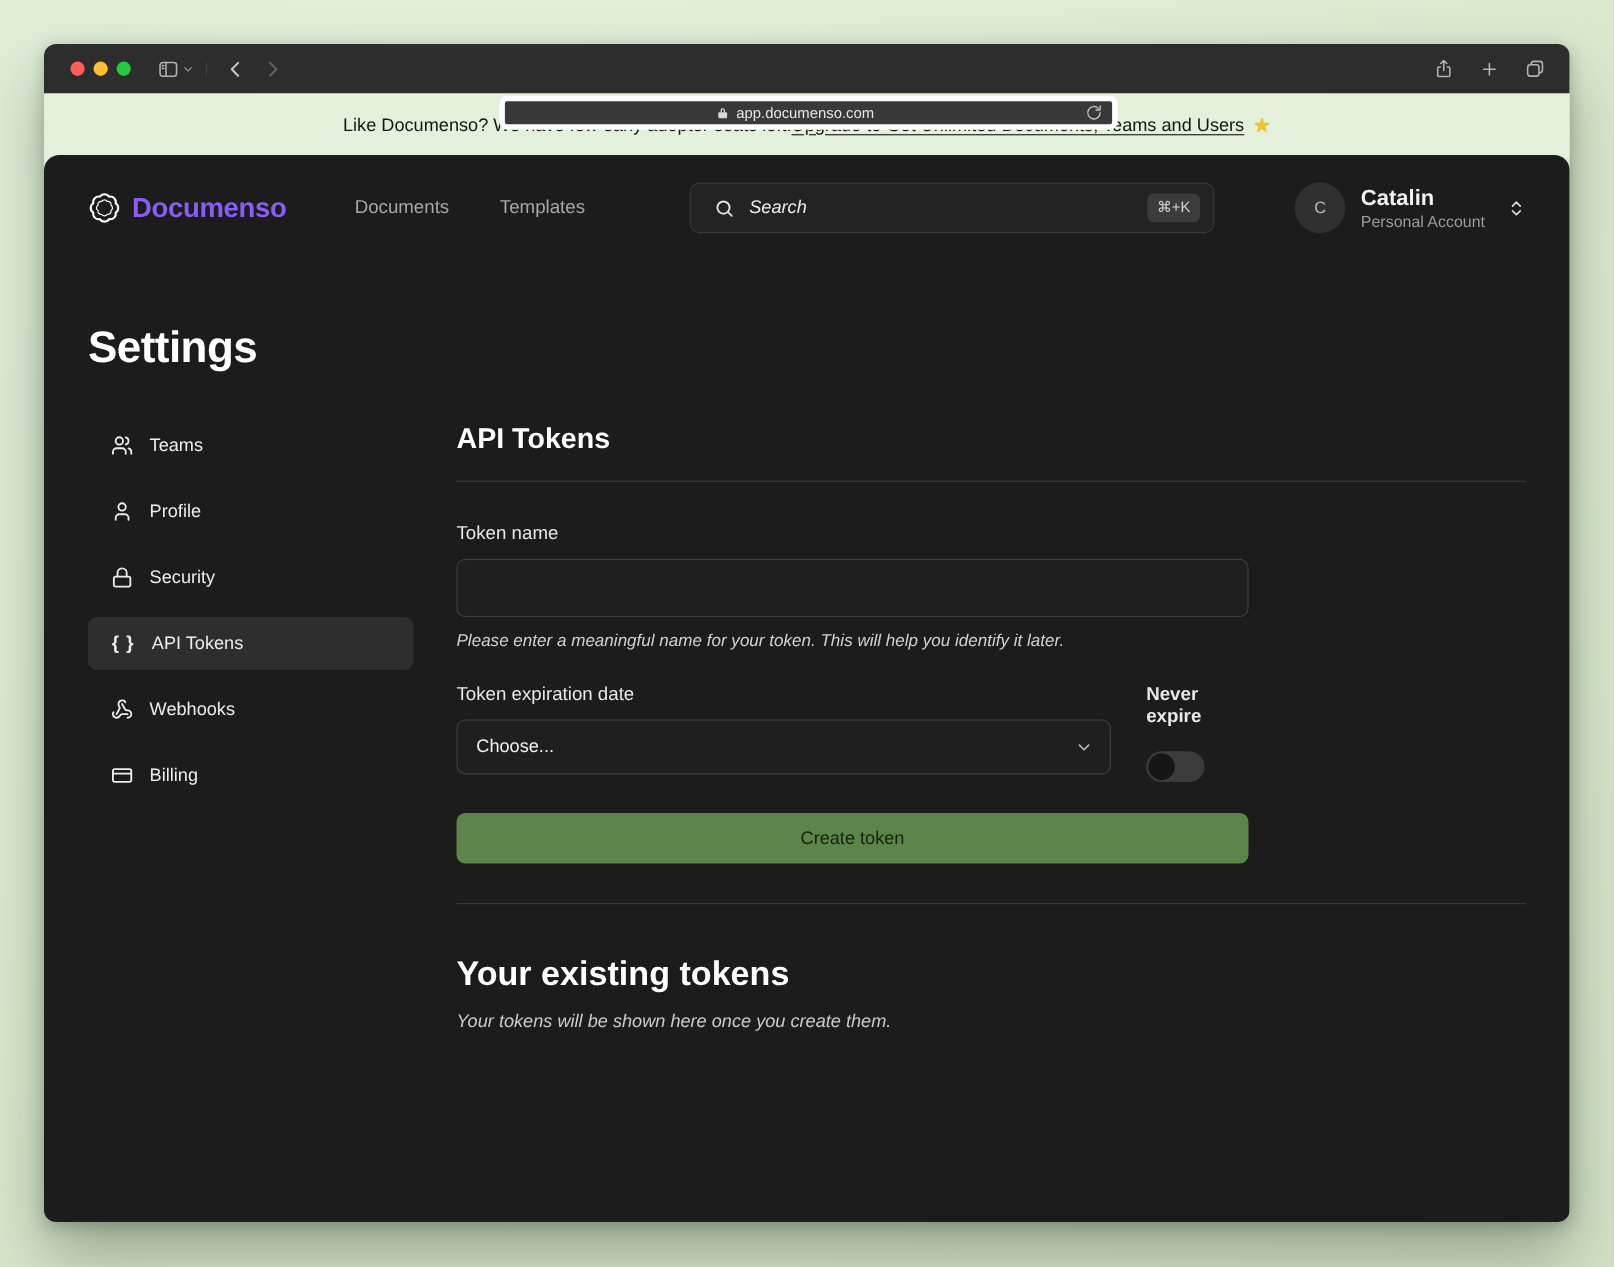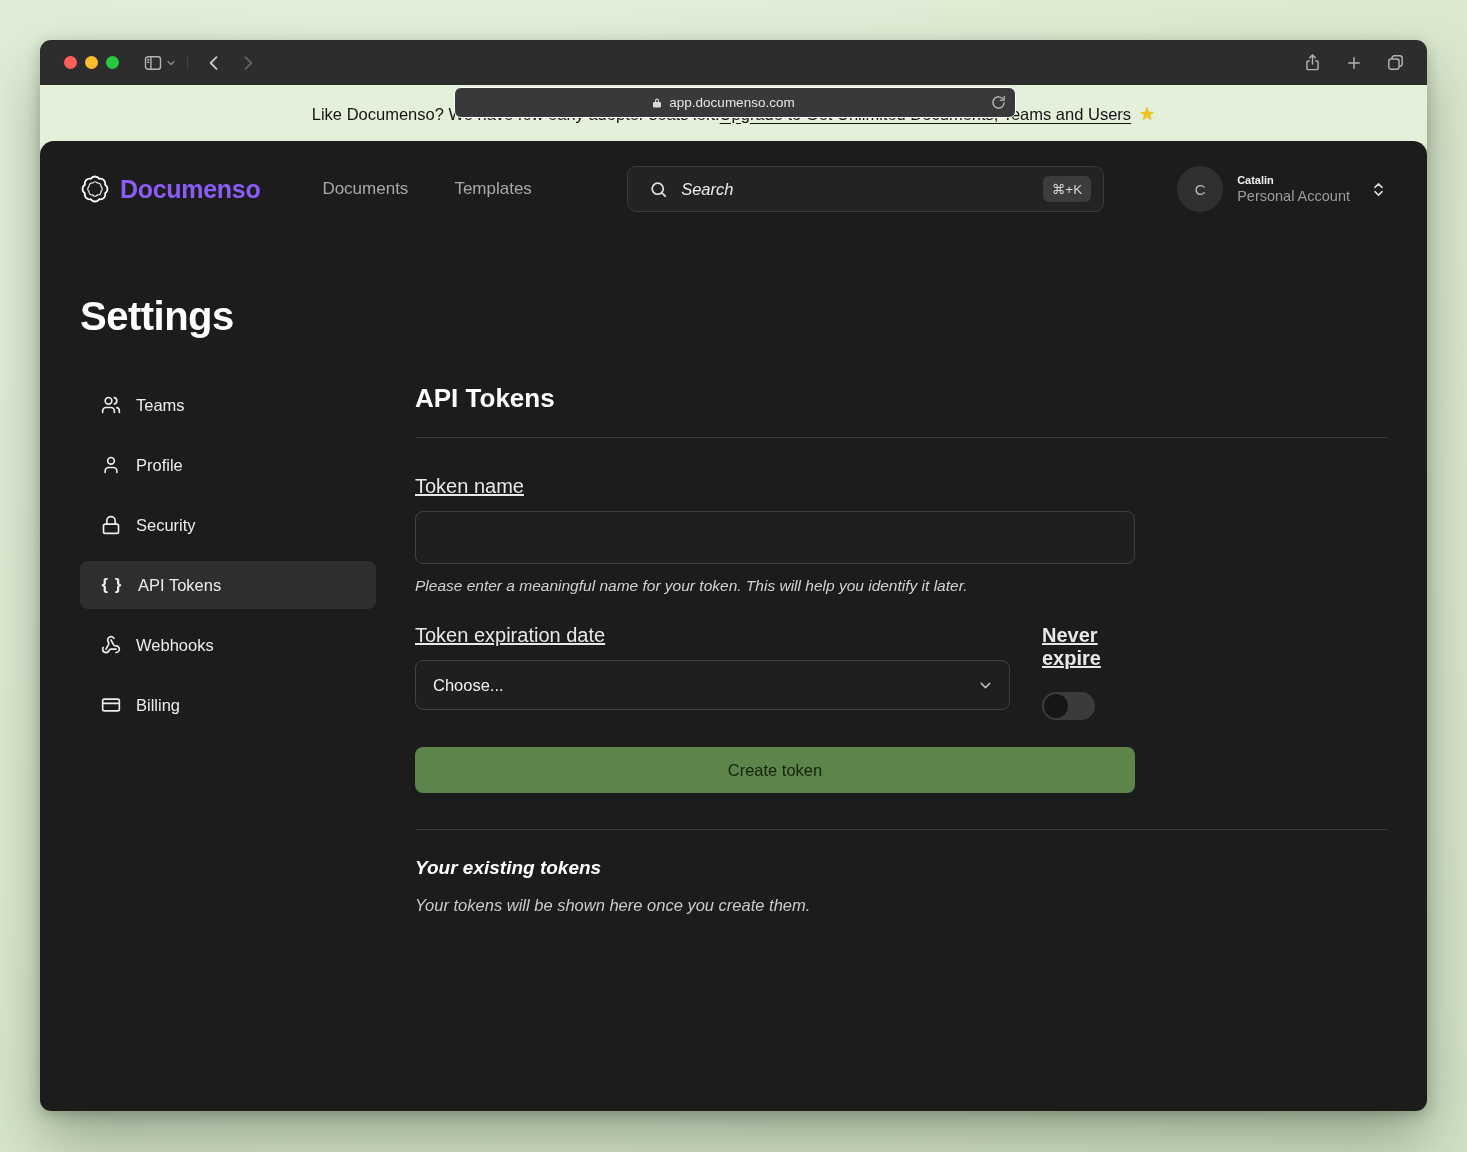--- a/index.html
+++ b/index.html
@@ -26,21 +26,21 @@
   .traffic { display:flex; gap:8px; margin-left:10px; }
   .light { width:13px; height:13px; border-radius:50%; }
   .light.red{ background:#ff5f57; } .light.yellow{ background:#febc2e; } .light.green{ background:#28c840; }
   .tb-btn { background:none; border:none; color:#b4b4b4; display:flex; align-items:center; justify-content:center; cursor:default; }
   .sidebar-toggle { margin-left:24px; }
   .tb-chevron { color:#8f8f8f; margin-left:2px; padding-right:10px; border-right:1px solid #444; }
   .nav-back { margin-left:16px; color:#c9c9c9; }
   .nav-fwd { margin-left:14px; color:#636363; }
   .urlbar {
     position:absolute; left:414px; top:47px; width:562px; height:31px;
-    background:#39393b; border:1px solid #ffffff; border-radius:7px;
+    background:#39393b; border:5px solid #ffffff; border-radius:7px;
     display:flex; align-items:center; color:#e6e6e6; font-size:13.5px;
   }
   .urlbar .center { flex:1; display:flex; align-items:center; justify-content:center; gap:6px; }
   .urlbar .reload { margin-right:9px; color:#c3c3c3; }
   .tb-right { margin-left:auto; display:flex; align-items:center; gap:23px; margin-right:8px; color:#bdbdbd; }
 
   
   .banner {
     height:58px; background:#e4f0da; flex:0 0 auto;
     display:flex; align-items:center; justify-content:center;
@@ -62,21 +62,21 @@
     margin-left:auto; width:477px; height:46px; background:#232324;
     border:1px solid #3a3a3b; border-radius:9px;
     display:flex; align-items:center; padding:0 12px 0 21px; gap:13px;
   }
   .searchbar .q { color:#ececec; font-size:16.5px; flex:1;font-style:italic; }
   .searchbar .icon { color:#e0e0e0; }
   .kbd { background:#3c3c3d; border-radius:6px; padding:5px 9px; font-size:13.5px; color:#d6d6d6; }
   .account { display:flex; align-items:center; margin-left:73px; gap:14px; }
   .avatar { width:46px; height:46px; border-radius:50%; background:#303031; color:#b9b9b9;
             display:flex; align-items:center; justify-content:center; font-size:15px; }
-  .acct-text .nm { font-size:11px; font-weight:600; color:#f2f2f2; }
+  .acct-text .nm { font-size:20px; font-weight:600; color:#f2f2f2; }
   .acct-text .tp { font-size:14.5px; color:#9c9c9c; margin-top:2px; }
   .acct-caret { color:#d8d8d8; margin-left:6px; }
 
   .page-title { font-size:40px; font-weight:700; letter-spacing:-.5px; margin:57px 40px 0; }
 
   .content { display:flex; margin:42px 40px 0; }
 
   
   .settings-nav { width:296px; flex:0 0 auto; display:flex; flex-direction:column; gap:12px; }
   .snav-item {
@@ -88,21 +88,21 @@
   .braces { font-size:17px; font-weight:600; letter-spacing:1px; width:22px; text-align:center; }
 
   
   .main-col { margin-left:39px; width:974px; }
   .main-col h2 { font-size:26px; font-weight:700; margin-top:2px; }
   .desc { margin-top:17px; font-size:16.5px; line-height:25px; color:#d4d4d4; }
   .desc a { color:#99c868; }
   hr.sep { border:none; border-top:1px solid #3a3a3a; margin-top:23px; }
 
   .form { width:720px; }
-  .f-label { font-size:20px; font-weight:500; color:#e8e8e8;text-decoration:underline; }
+  .f-label { font-size:17px; font-weight:500; color:#e8e8e8; }
   .lbl-token { margin-top:37px; }
   .text-input {
     margin-top:13px; width:720px; height:53px; background:#1f1f20;
     border:1px solid #414142; border-radius:8px; color:#fff; font-size:16px; padding:0 16px;
     font-family:inherit;
   }
   .help { margin-top:13px; font-style:italic; font-size:15.5px; color:#d2d2d2; }
 
   .exp-row { display:flex; margin-top:29px; }
   .exp-left { width:595px; }
@@ -117,21 +117,21 @@
   .select .chev { color:#bdbdbd; }
   .toggle { margin-top:22px; width:53px; height:28px; border-radius:14px; background:#3b3b3c;
             position:relative; border:none; cursor:pointer; }
   .toggle .knob { position:absolute; left:2px; top:2px; width:24px; height:24px; border-radius:50%; background:#161617; }
 
   .submit {
     margin-top:23px; width:720px; height:46px; border:none; border-radius:8px;
     background:#5e8549; color:#15220e; font-size:16.5px; font-family:inherit; cursor:pointer;
   }
 
-  .existing h3 { font-size:19px; font-weight:700; margin-top:27px;font-style:italic; }
+  .existing h3 { font-size:31px; font-weight:700; margin-top:45px; }
   .existing .empty { margin-top:17px; font-style:italic; font-size:16.5px; color:#cbcbcb; }
 </style>
 </head>
 <body>
 
 <div class="window">
 
   <div class="titlebar">
     <div class="traffic">
       <span class="light red"></span>

